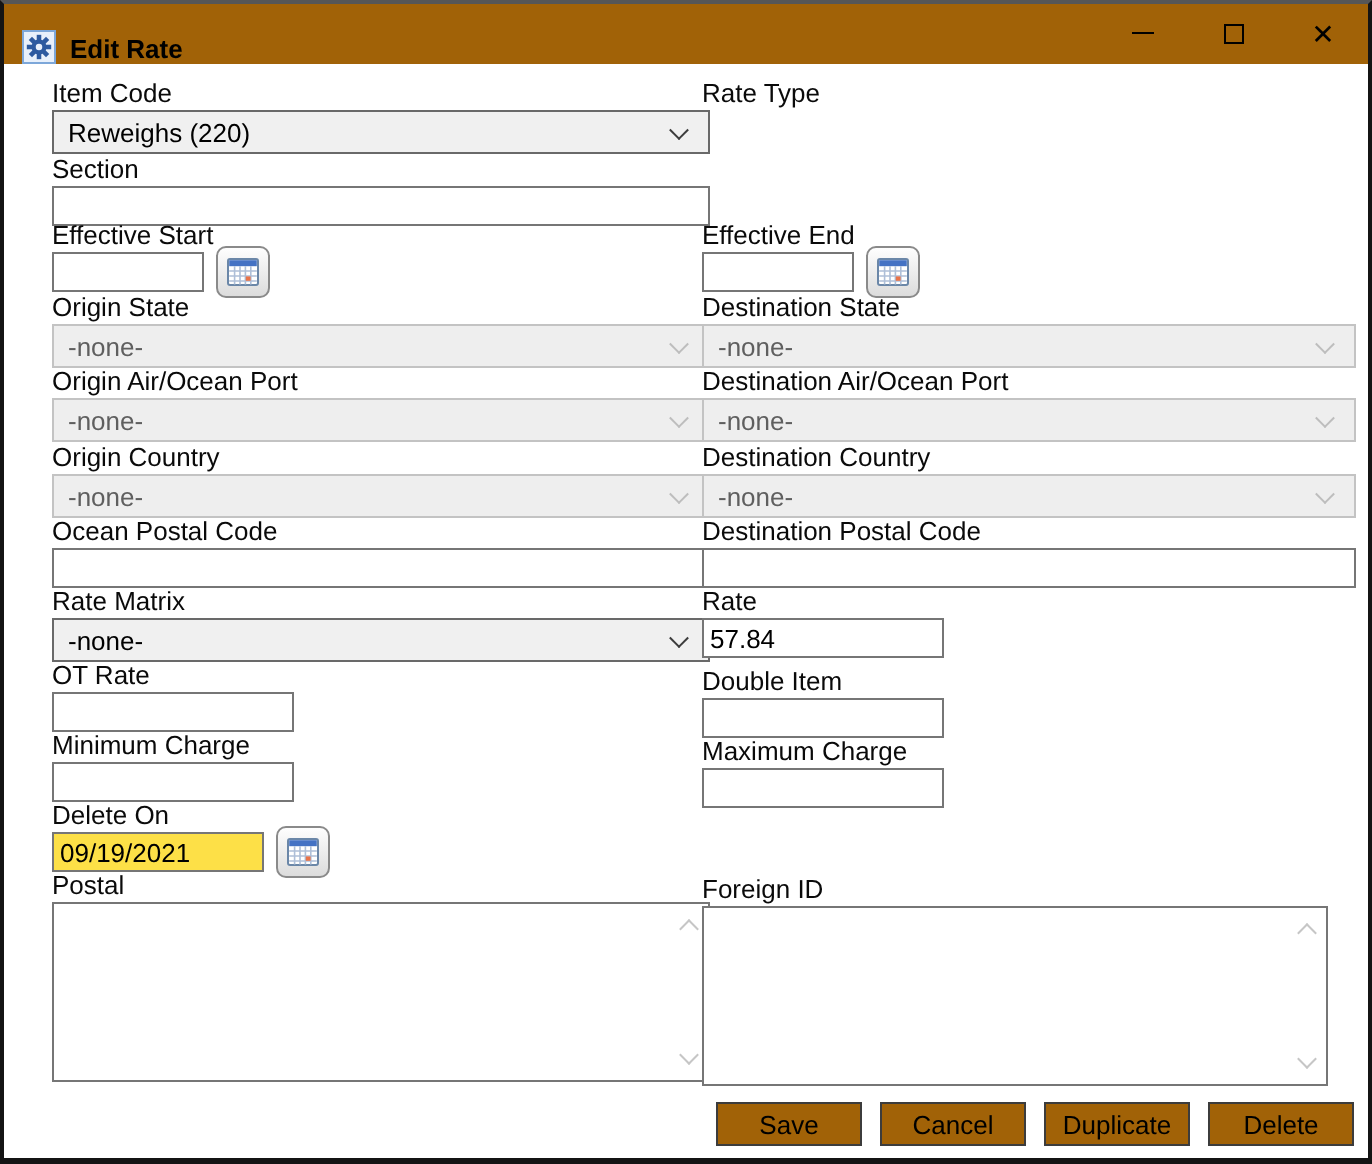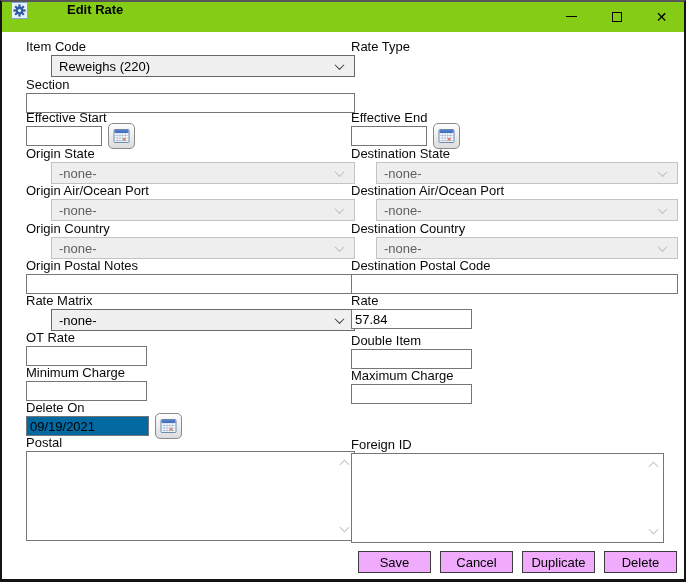--- a/index.html
+++ b/index.html
@@ -2,59 +2,59 @@
 <html><head>
 <meta charset="utf-8">
 <style>
   html,body{margin:0;padding:0;background:#bfbfbf;font-family:"Liberation Sans",sans-serif;}
   .dialog{
     position:relative;width:686px;height:582px;box-sizing:border-box;background:#ffffff;
     border-style:solid;border-color:#565656 #141414 #141414 #141414;border-width:2px 2px 3px 2px;
     overflow:hidden;
   }
   
-  .titlebar{position:absolute;top:0;left:0;right:0;height:30px;background:#84cc16;display:flex;align-items:flex-start;gap:32px;}
+  .titlebar{position:absolute;top:0;left:0;right:0;height:30px;background:#a16207;display:flex;align-items:flex-end;}
   .app-icon{width:17px;height:17px;margin-left:9px;background:#e8f0fb;border:1px solid #7da7d9;box-sizing:border-box;
     display:flex;align-items:center;justify-content:center;flex:0 0 auto;}
   .title-text{margin-left:7px;font-size:13px;font-weight:bold;color:#000;}
   .win-controls{position:absolute;right:0;top:0;height:29px;display:flex;}
   .win-btn{width:45px;height:29px;display:flex;align-items:center;justify-content:center;cursor:default;}
   .min-glyph{width:11px;height:0;border-top:1px solid #000;}
   .max-glyph{width:10px;height:10px;border:1px solid #000;box-sizing:border-box;}
   .close-glyph{font-size:14px;color:#000;line-height:1;}
   
   .field{position:absolute;box-sizing:border-box;}
   .col-l{left:24px;width:329px;}
   .col-r{left:349px;width:327px;}
   .lbl{font-size:13px;line-height:15px;color:#0a0a0a;margin-bottom:1px;white-space:nowrap;}
   .combo{height:22px;box-sizing:border-box;background:#f0f0f0;border:1px solid #696969;
-    display:flex;align-items:center;font-size:13px;color:#000;margin-left:25px;}
+    display:flex;align-items:center;font-size:13px;color:#000;}
   .combo .combo-text{margin-left:7px;flex:1 1 auto;white-space:nowrap;overflow:hidden;}
   .chev{width:6px;height:6px;border-right:1px solid #3c3c3c;border-bottom:1px solid #3c3c3c;
     transform:rotate(45deg) translate(-1px,-1px);margin-right:11px;flex:0 0 auto;}
   .combo.disabled{background:#eeeeee;border-color:#c3c3c3;color:#5f5f5f;}
   .combo.disabled .chev{border-color:#bdbdbd;}
   .txt{height:20px;box-sizing:border-box;border:1px solid #767676;background:#fff;font-family:"Liberation Sans",sans-serif;
     font-size:13px;color:#000;padding:0 3px;outline:none;display:block;}
   .txt.full{width:100%;}
   .txt.w120{width:121px;}
   .txt.w75{width:76px;}
   .txt.right{}
-  .txt.hl{width:123px;background:#0369a1;}
+  .txt.hl{width:106px;background:#fde047;}
   .inline-row{display:flex;align-items:flex-start;}
   .calbtn{width:27px;height:26px;margin-left:6px;margin-top:-3px;box-sizing:border-box;border:1px solid #8a8a8a;border-radius:5px;
     background:linear-gradient(#fefefe,#dcdcdc);display:flex;align-items:center;justify-content:center;padding:0;cursor:default;}
   .tarea{position:relative;height:90px;box-sizing:border-box;border:1px solid #767676;background:#fff;width:100%;}
   .tarea.w312{width:313px;}
   .sb-chev{position:absolute;right:6px;width:6px;height:6px;border-right:1px solid #c6c6c6;border-bottom:1px solid #c6c6c6;}
   .sb-up{top:9px;transform:rotate(225deg);}
   .sb-down{bottom:9px;transform:rotate(45deg);}
   
   .btn-row{position:absolute;top:549px;left:349px;width:326px;display:flex;justify-content:flex-end;gap:9px;}
-  .btn{width:73px;height:22px;box-sizing:border-box;background:#f0abfc;border:1px solid #3c3c3c;
+  .btn{width:73px;height:22px;box-sizing:border-box;background:#a16207;border:1px solid #3c3c3c;
     font-family:"Liberation Sans",sans-serif;font-size:13px;color:#000;padding:0;cursor:default;}
 </style>
 </head>
 <body>
 
 <div class="dialog">
 
   <div class="titlebar">
     <div class="app-icon">
       <svg width="13" height="13" viewBox="0 0 16 16">
@@ -128,21 +128,21 @@
 
   <div class="field col-l" style="top:219px">
     <div class="lbl">Origin Country</div>
     <div class="combo disabled">
       <span class="combo-text">-none-</span>
       <span class="chev"></span>
     </div>
   </div>
 
   <div class="field col-l" style="top:256px">
-    <div class="lbl">Origin Postal Notes</div>
+    <div class="lbl">Ocean Postal Code</div>
     <input class="txt full" value="" style="">
   </div>
 
   <div class="field col-l" style="top:291px">
     <div class="lbl">Rate Matrix</div>
     <div class="combo">
       <span class="combo-text">-none-</span>
       <span class="chev"></span>
     </div>
   </div>

